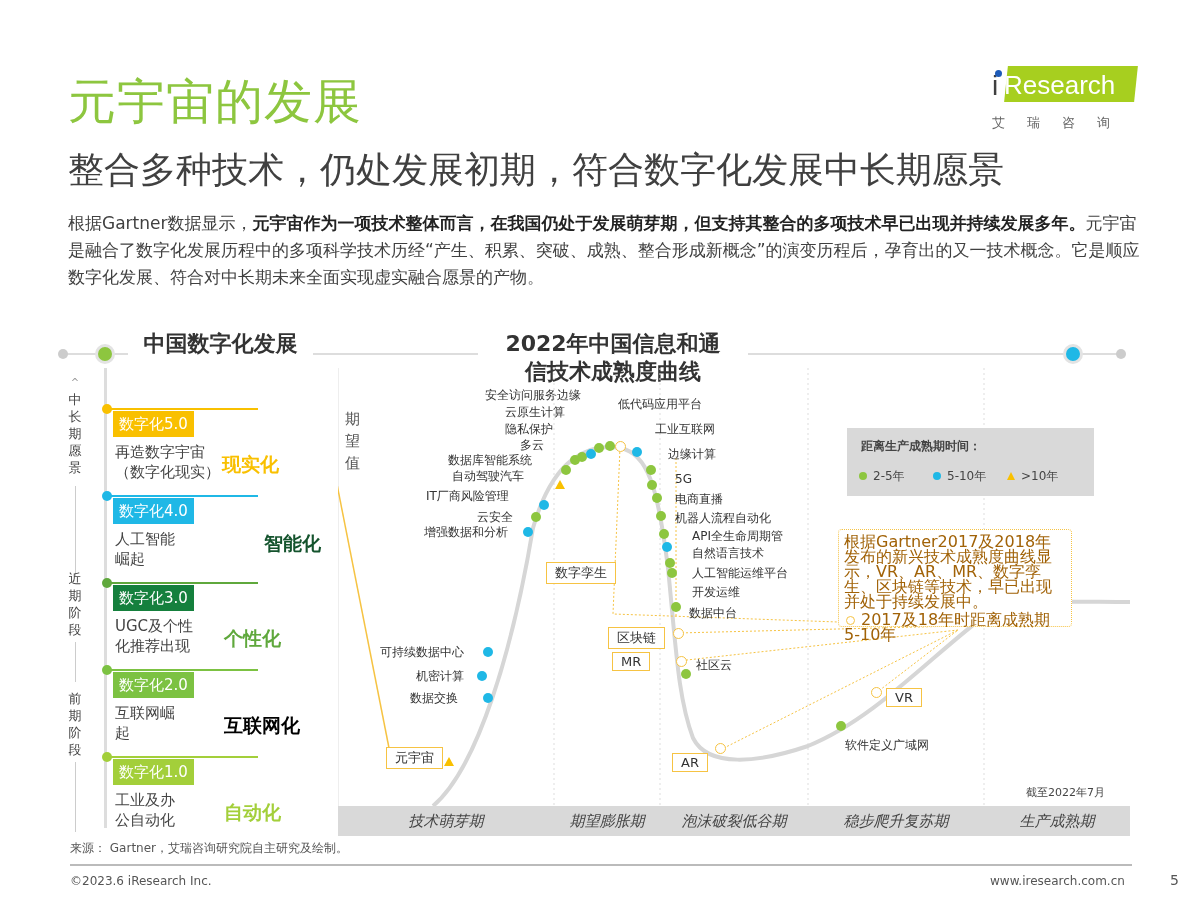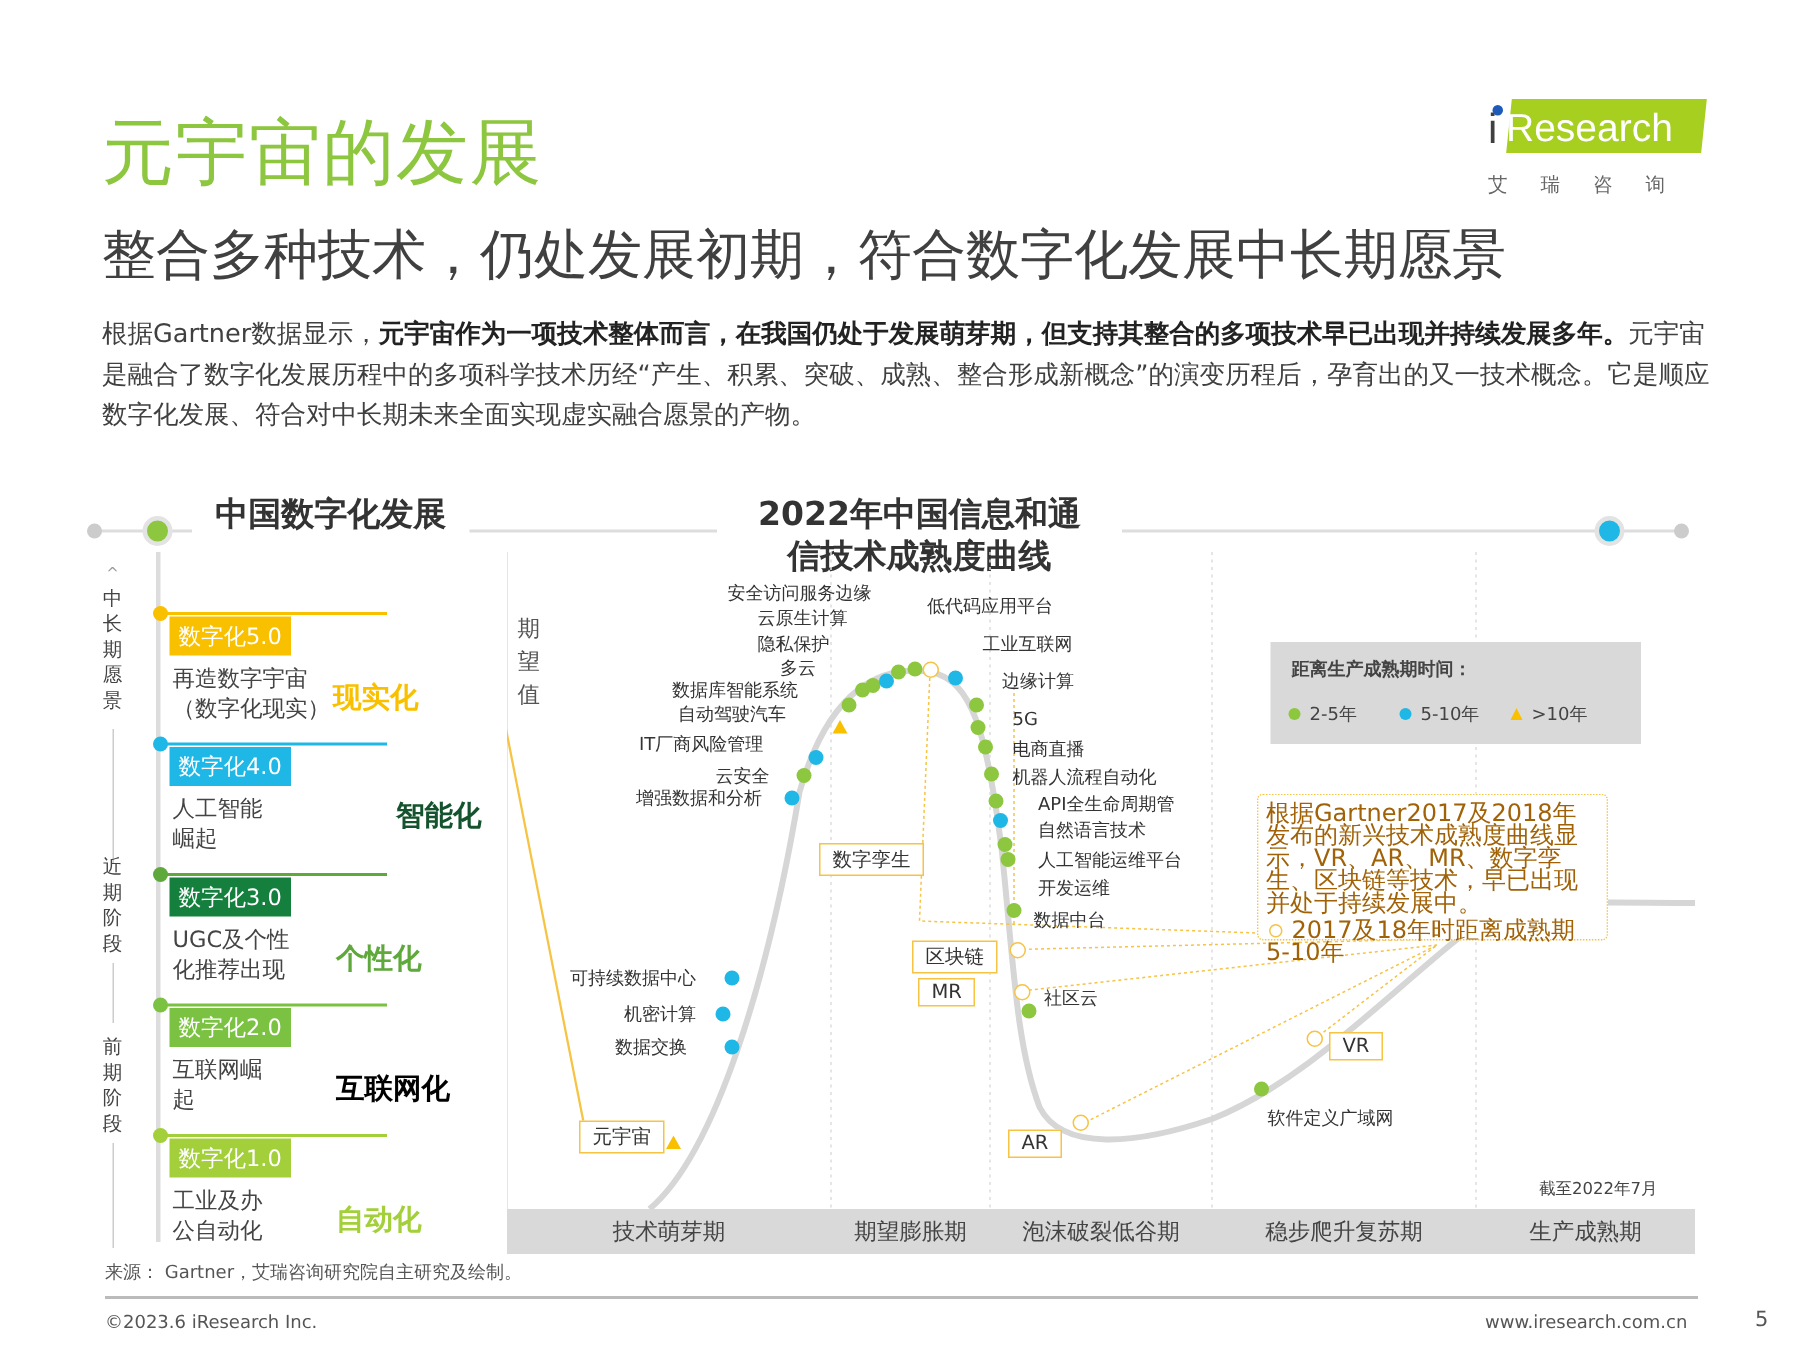--- a/index.html
+++ b/index.html
@@ -24,21 +24,21 @@
   .tl-bar { position:absolute; left:104px; top:368px; width:3px; height:460px; background:#ddd; }
 
   .era-line { position:absolute; left:108px; width:150px; height:2px; }
   .era-dot { position:absolute; left:102px; width:10px; height:10px; border-radius:50%; }
   .era-tag { position:absolute; left:113px; height:26px; padding:0 6px; font-size:15px; color:#fff; line-height:26px; }
   .era-desc { position:absolute; left:115px; font-size:15px; color:#444; line-height:20px; }
   .era-name { position:absolute; font-size:19px; font-weight:bold; }
 
   .chart { position:absolute; left:338px; top:368px; width:792px; height:440px; }
   .phase-bar { position:absolute; left:338px; top:806px; width:792px; height:30px; background:#d9d9d9; }
-  .phase { position:absolute; top:806px; height:30px; line-height:30px; font-size:15px; color:#444; text-align:center; }
+  .phase { position:absolute; top:806px; height:30px; line-height:30px; font-size:15px; color:#444; text-align:center;font-style:italic; }
   .ylabel { position:absolute; left:345px; top:408px; width:18px; font-size:15px; line-height:22px; color:#555; }
 
   .lbl { position:absolute; font-size:12px; color:#333; white-space:nowrap; }
   .box { position:absolute; border:1.5px solid #f6c343; background:#fff; font-size:13px; color:#333; padding:1px 8px; white-space:nowrap; }
 
   .legend { position:absolute; left:847px; top:428px; width:247px; height:68px; background:#d9d9d9; }
   .legend .t { position:absolute; left:14px; top:10px; font-size:12px; font-weight:bold; color:#444; }
   .legend .it { position:absolute; top:40px; font-size:12px; color:#444; }
   .note { position:absolute; left:838px; top:529px; width:234px; height:98px; border:1.5px dotted #f6c343; border-radius:4px; background:#fff; padding:4px 5px; font-size:16px; line-height:15px; color:#a16207; }
   .note .ln { margin-top:3px; }

